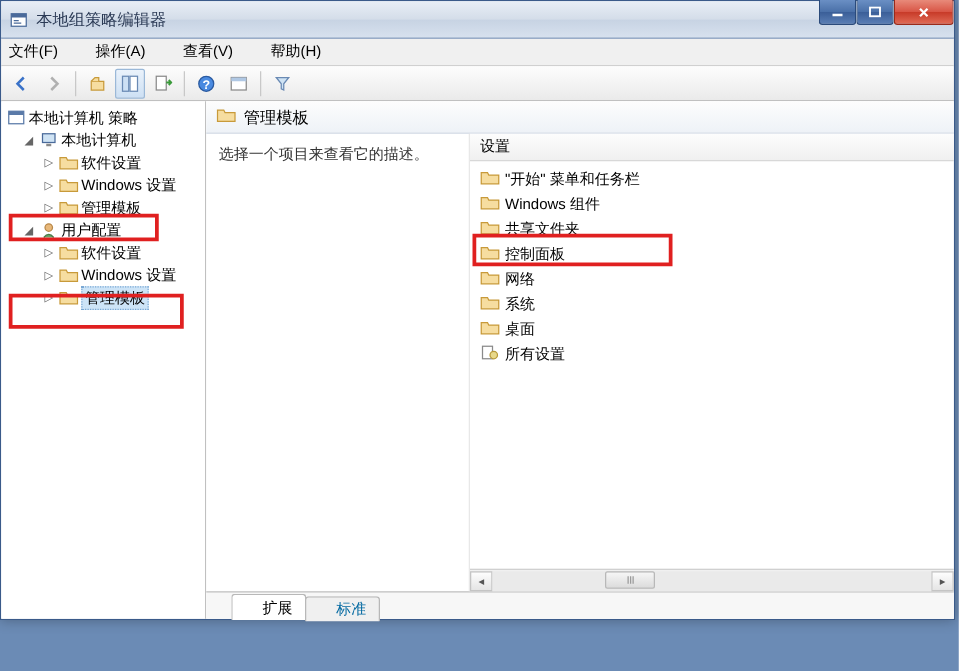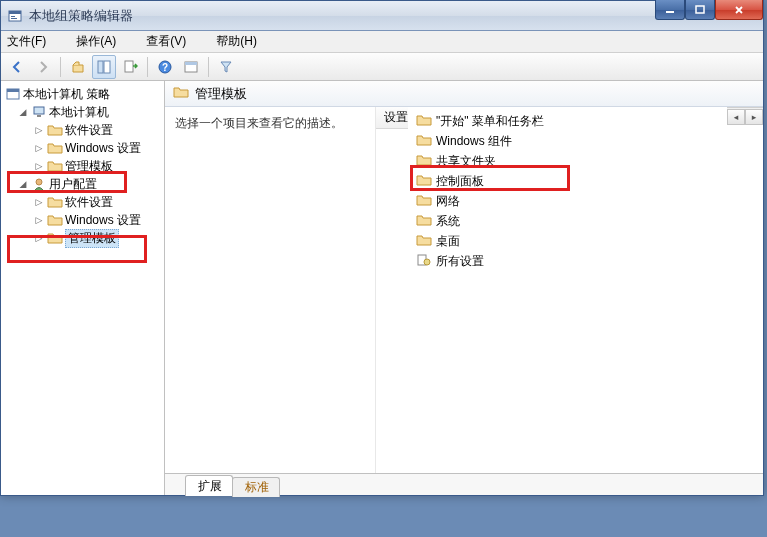--- a/index.html
+++ b/index.html
@@ -185,21 +185,21 @@
   .desc-col {
     width: 210px;
     padding: 8px 10px;
     font-size: 12px;
     color: #333;
   }
   .list-col {
     flex: 1;
     border-left: 1px solid #e8e8e8;
     display: flex;
-    flex-direction: row;
+    flex-direction: column;
   }
   .list-header {
     height: 22px;
     border-bottom: 1px solid #d8d8d8;
     background: linear-gradient(to bottom,#fdfdfd,#f0f0f0);
     display: flex;
     align-items: center;
     padding-left: 8px;
     font-size: 12px;
   }
@@ -220,33 +220,33 @@
   .tabs-row {
     height: 22px;
     border-top: 1px solid #c0c0c0;
     display: flex;
     align-items: flex-end;
     padding-left: 20px;
     background: #f7f7f7;
     gap: 0;
   }
   .tab {
-    padding: 2px 10px 1px 12px;
+    padding: 2px 10px 1px 24px;
     border: 1px solid #b8b8b8;
     border-bottom: none;
     background: #fff;
     font-size: 12px;
     border-radius: 3px 3px 0 0;
     margin-right: -1px;
     position: relative;
     top: 1px;
   }
   .tab.inactive {
     background: #f0f0f0;
-    color: #a16207;
+    color: #0369a1;
     top: 2px;
     padding-top: 1px;
   }
   
   .hscroll {
     height: 18px;
     border-top: 1px solid #d0d0d0;
     background: #f0f0f0;
     display: flex;
     align-items: center;

